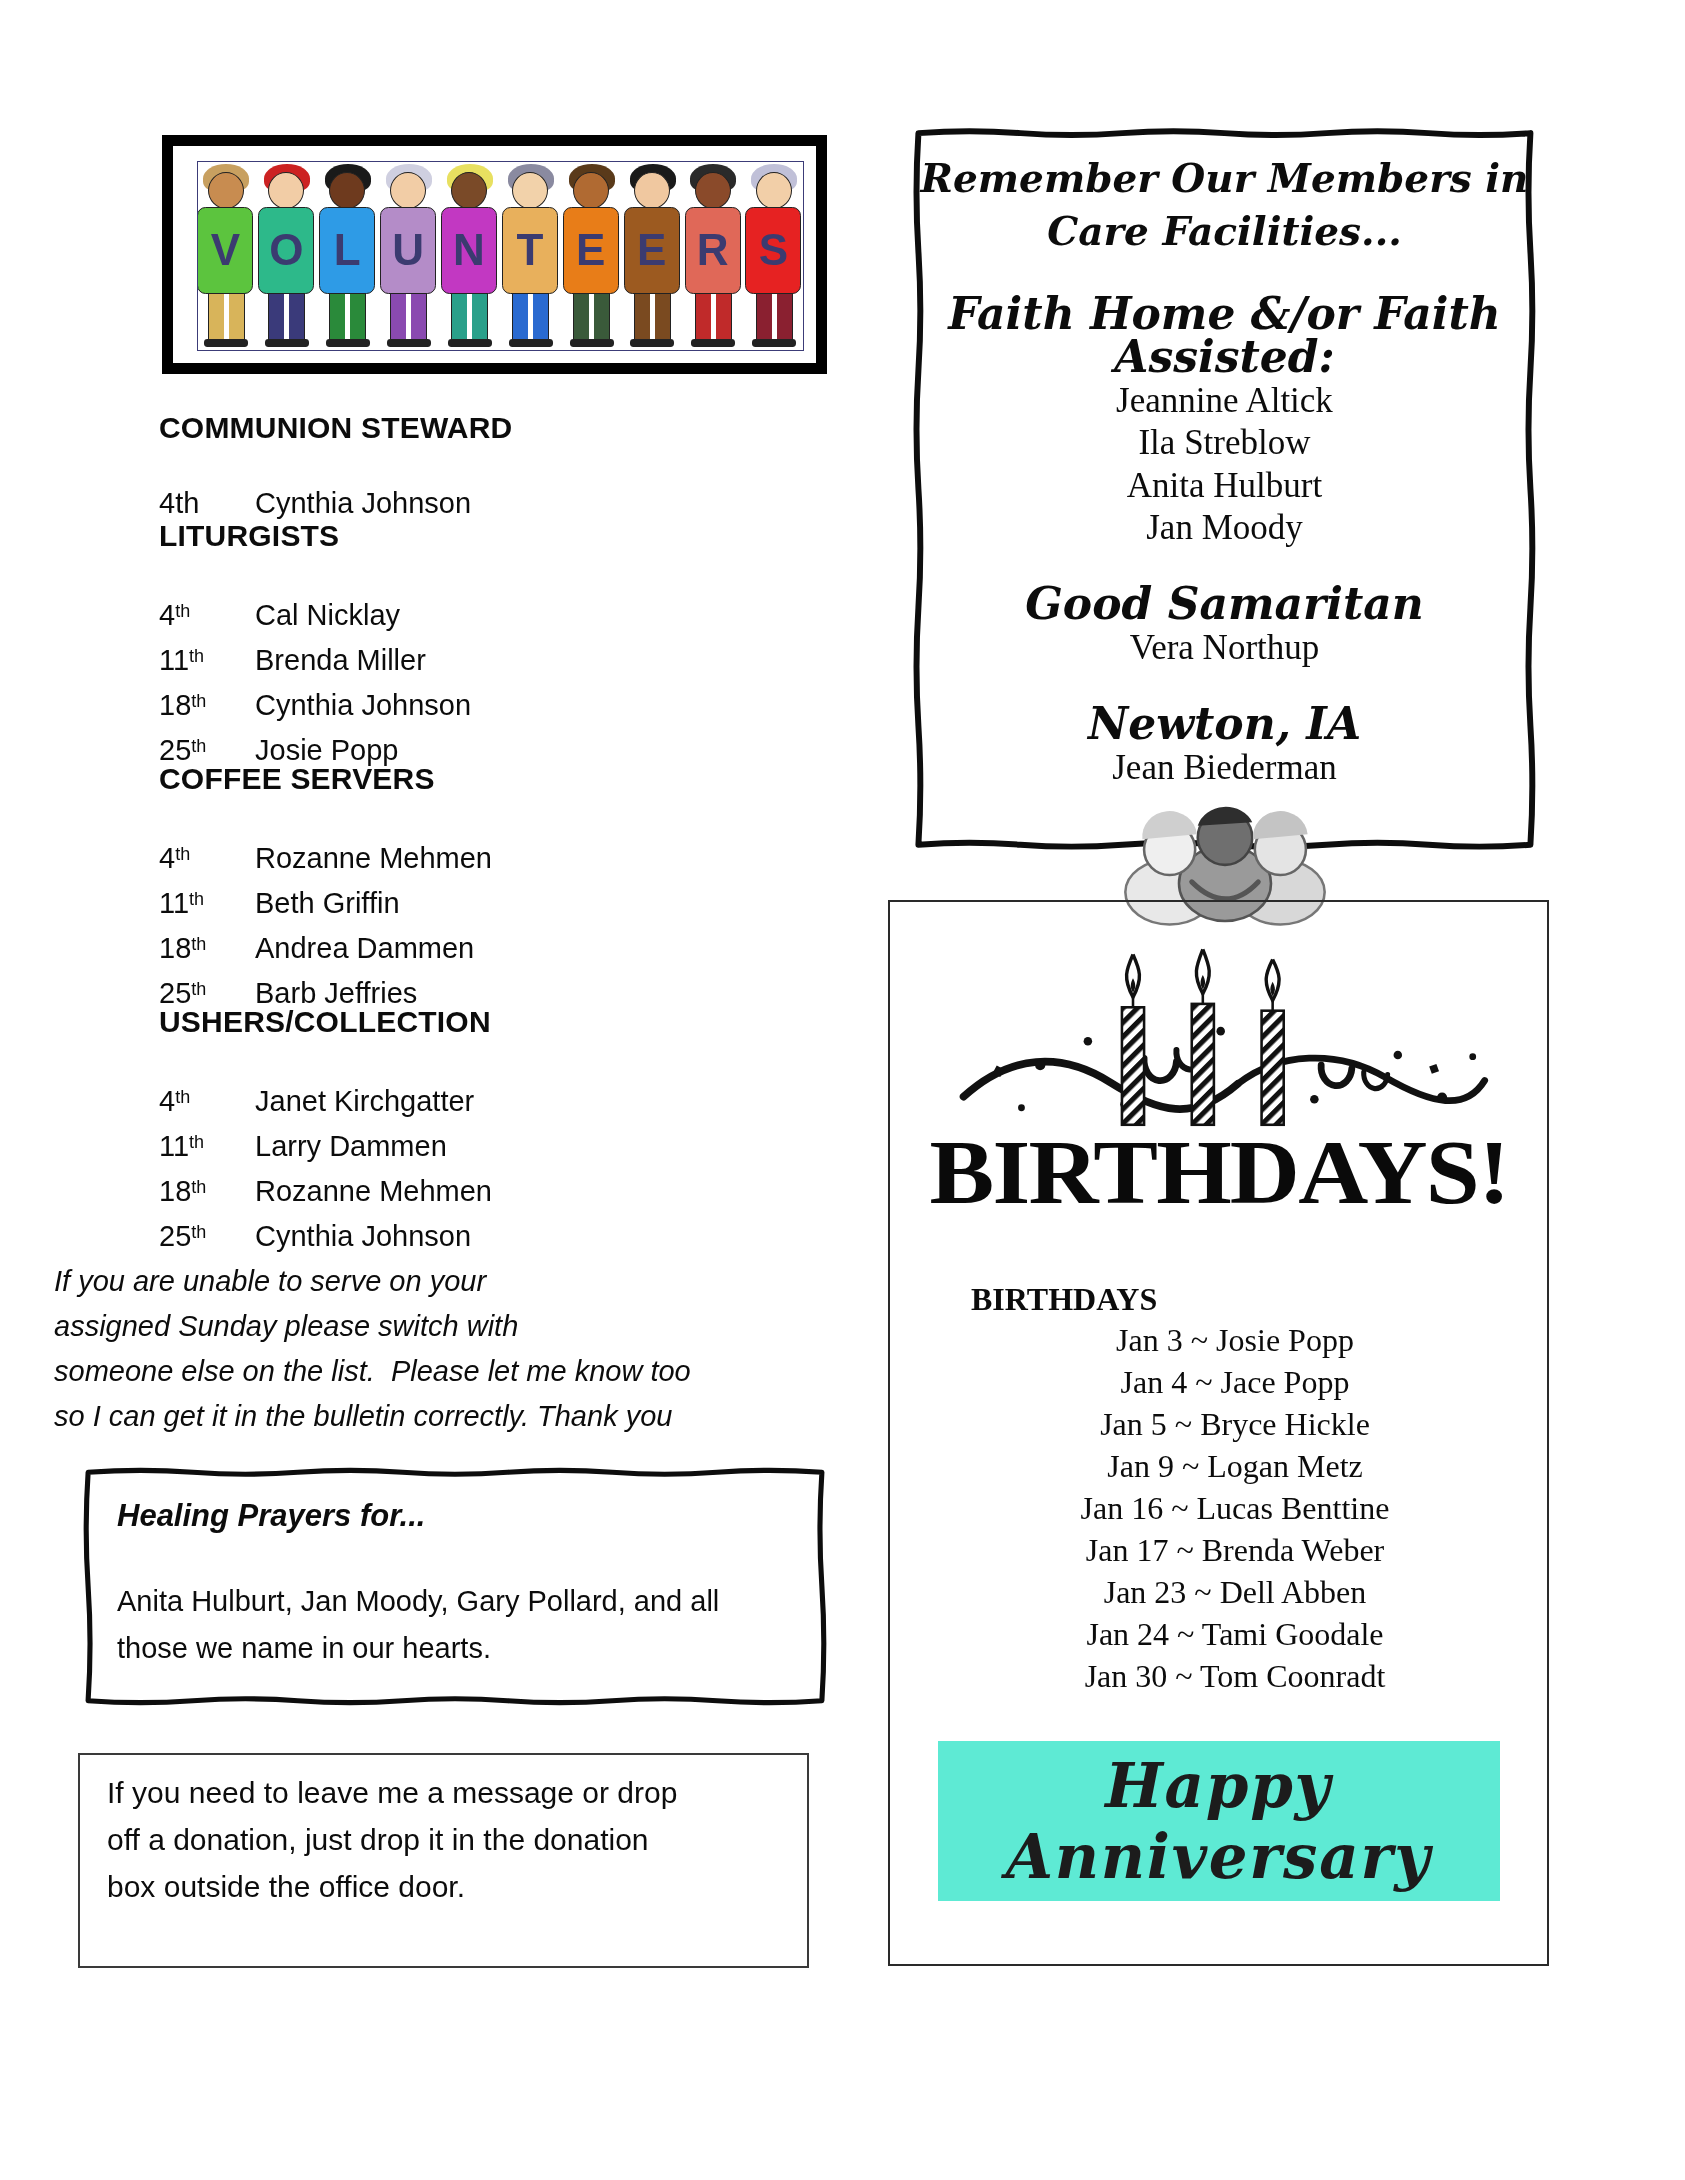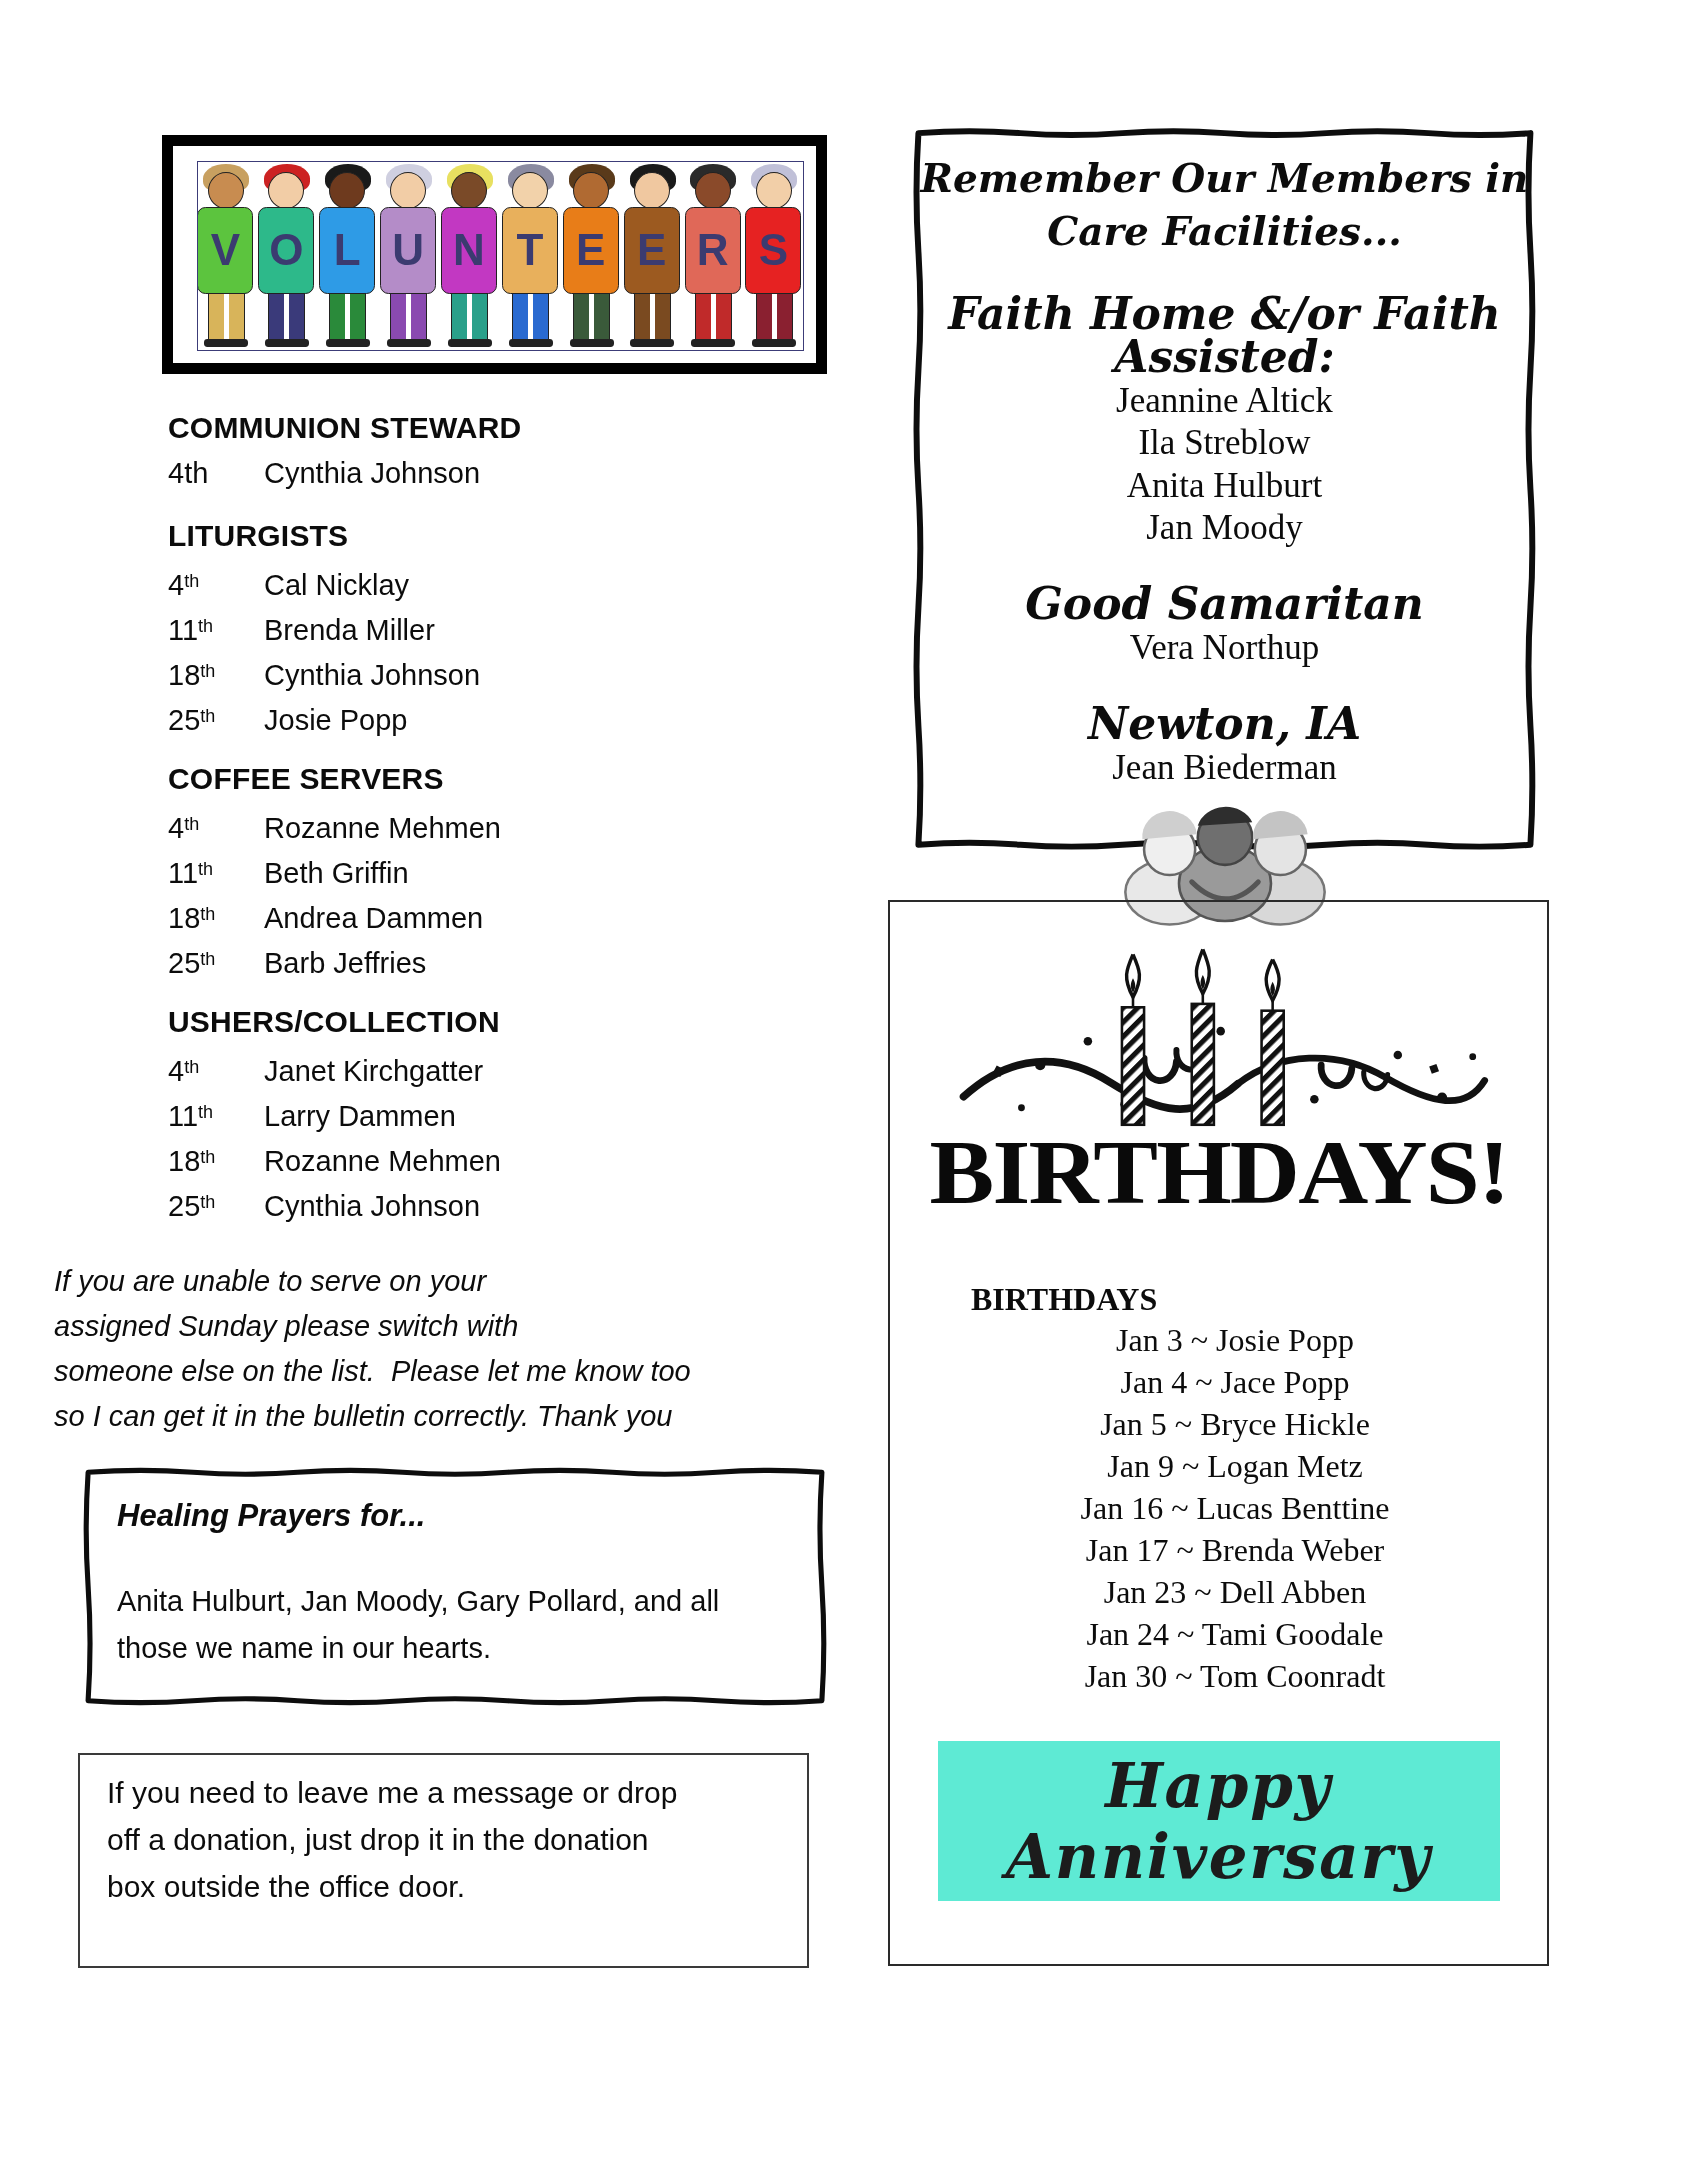--- a/index.html
+++ b/index.html
@@ -19,25 +19,25 @@
         border:1.7px solid #222;box-sizing:border-box;}
   .shirt{position:absolute;left:0.9px;top:43px;width:56px;height:87px;border-radius:8.5px;
          border:1.7px solid #222;box-sizing:border-box;text-align:center;}
   .shirt span{font-weight:bold;font-size:44px;line-height:83px;color:#3b3b70;
               font-family:"Liberation Sans",sans-serif;}
   .pants{position:absolute;left:11px;top:129px;width:37px;height:48px;border:1.7px solid #222;
          box-sizing:border-box;}
   .shoes{position:absolute;left:7.7px;top:175px;width:44px;height:7.7px;border-radius:3.4px;background:#222;}
 
   
-  .roster{position:absolute;left:168px;top:411px;width:579px;}
+  .roster{position:absolute;left:159px;top:411px;width:579px;}
   .roster-section{margin-bottom:23px;}
   .roster-title{font-size:30px;font-weight:bold;line-height:34px;margin:0 0 6px 0;letter-spacing:0.2px;}
   .roster-row{height:45px;font-size:29px;line-height:45px;white-space:nowrap;}
-  .roster-row .day{display:inline-block;width:96px;}
+  .roster-row .day{display:inline-block;width:96px;margin-top:30px;}
   .roster-row sup{font-size:18px;vertical-align:7.7px;}
 
   
   .notice{position:absolute;left:54px;top:1259px;width:818px;font-style:italic;
           font-size:29px;line-height:45px;}
   .notice div{white-space:pre;}
 
   
   .healing{position:absolute;left:83px;top:1467px;width:744px;height:239px;}
   .healing svg.wavy{position:absolute;left:0;top:0;}

